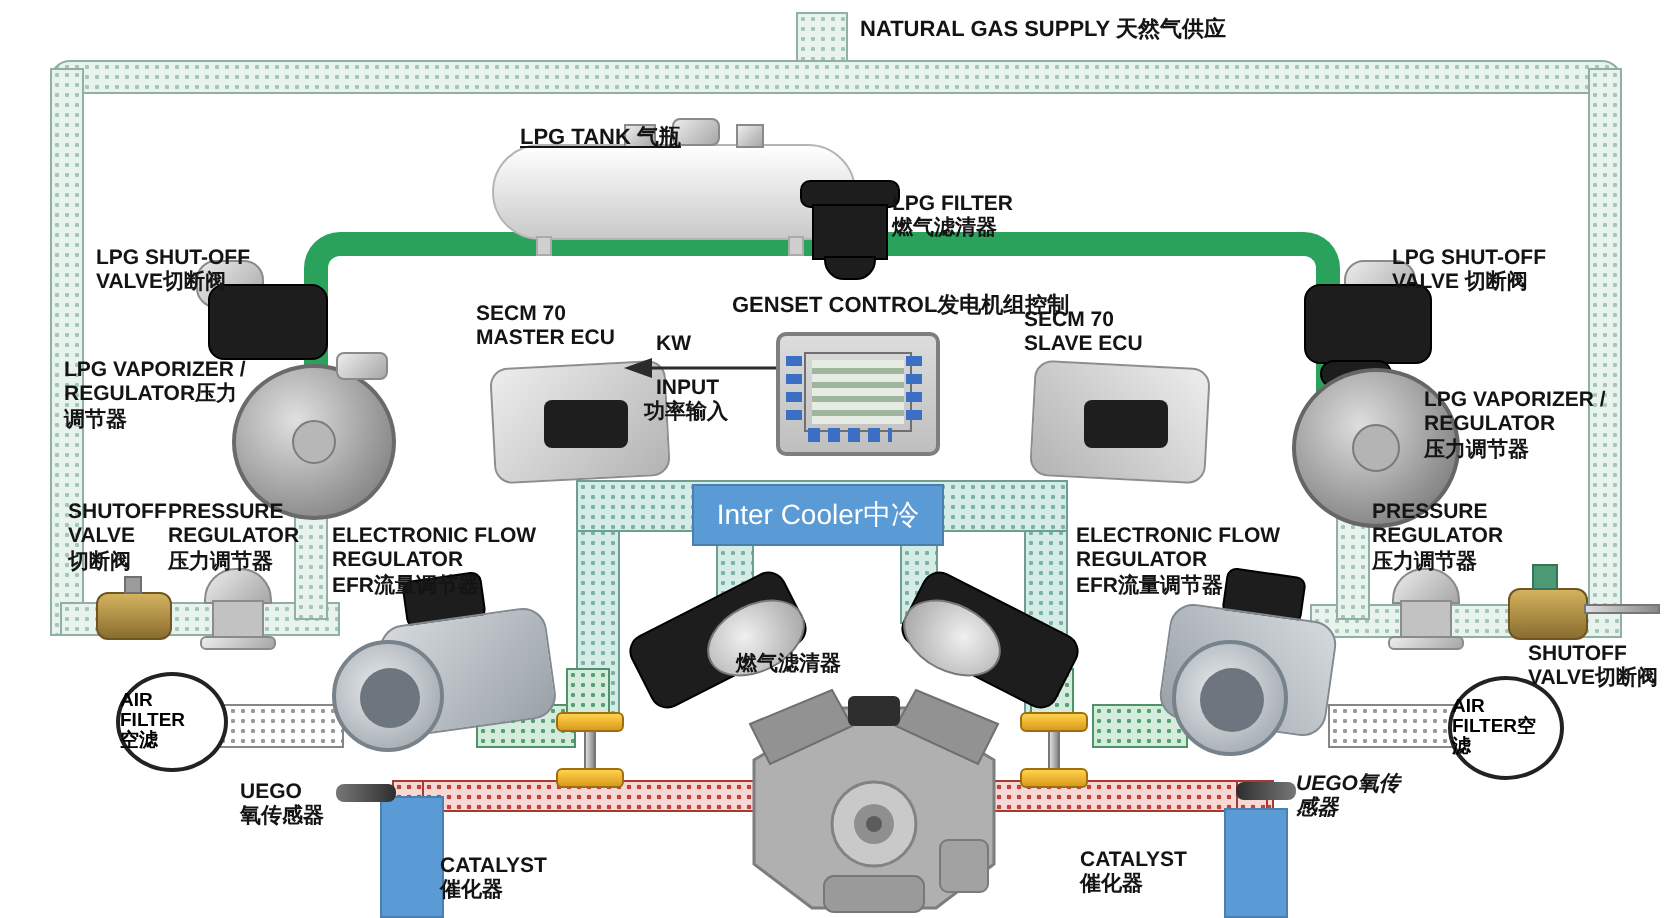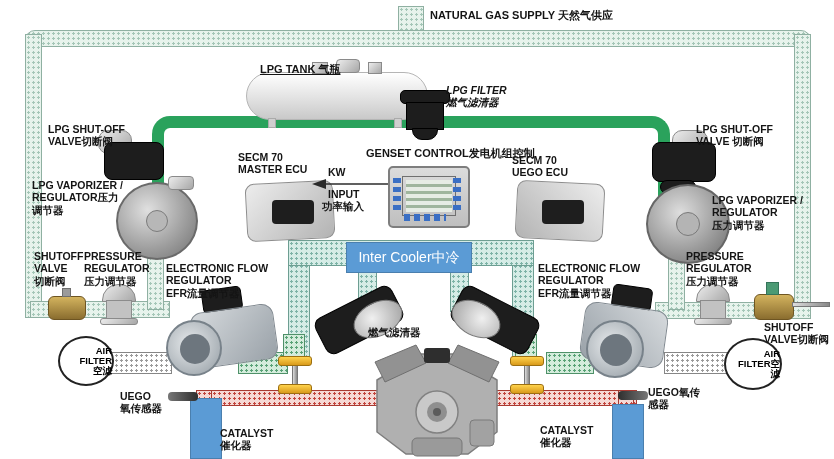--- a/index.html
+++ b/index.html
@@ -22,21 +22,21 @@
             border-bottom:none;border-radius:18px 18px 0 0;box-sizing:border-box;}
   
   .label{position:absolute;z-index:7;font-weight:bold;font-size:10.5px;line-height:1.18;
          color:#141414;text-align:left;white-space:nowrap;}
   .label.left{text-align:left;}
   .lbl-big{font-size:11px;}
   
   .dev{position:absolute;z-index:3;box-sizing:border-box;}
   .blue-box{background:var(--ic-blue,#5b9bd5);border:1px solid #48false7fae;border:1px solid #4a7fae;text-align:center;}
   .oval{border:2px solid #222;border-radius:50%;background:#fff;z-index:4;
-        display:flex;flex-direction:column;align-items:flex-end;justify-content:center;
+        display:flex;flex-direction:column;align-items:flex-start;justify-content:center;
         font-weight:bold;font-size:9.5px;line-height:1.05;text-align:center;}
   .silver{background:linear-gradient(135deg,#ececec,#a7a7a7);border:1px solid #8a8a8a;}
   .dark{background:#1d1d1d;border:1px solid #000;}
   .circle{border-radius:50%;}
   .flange{position:absolute;z-index:3;background:linear-gradient(#ffd34d,#d99a1b);border:1px solid #9c6f10;border-radius:3px;}
   .rod{position:absolute;z-index:2;background:linear-gradient(90deg,#ddd,#888);border:1px solid #777;}
   .gc-screen{position:absolute;background:#e6ece4;border:1px solid #6f6f6f;
              background-image:repeating-linear-gradient(#9fb59d 0 3px,transparent 3px 7px);background-clip:content-box;padding:3px;}
   .gc-btncol{position:absolute;width:8px;background:repeating-linear-gradient(to bottom,#3a6fc4 0 5px,transparent 5px 9px);}
   .gc-btnrow{position:absolute;height:7px;background:repeating-linear-gradient(to right,#3a6fc4 0 6px,transparent 6px 10px);}
@@ -197,42 +197,42 @@
 
   <div class="dev blue-box" style="left:190px;top:398px;width:32px;height:61px;z-index:2;"></div>
   <div class="dev blue-box" style="left:612px;top:404px;width:32px;height:55px;z-index:2;"></div>
 
   <div class="label left lbl-big" style="left:430px;top:9px;">
     <div>NATURAL GAS SUPPLY 天然气供应</div>
   </div>
   <div class="label left lbl-big" style="left:260px;top:63px;text-decoration:underline;">
     <div>LPG TANK 气瓶</div>
   </div>
-  <div class="label left" style="left:446px;top:84px;font-style:italic;">
+  <div class="label left" style="left:446px;top:96px;">
     <div>LPG FILTER</div>
     <div>燃气滤清器</div>
   </div>
   <div class="label" style="left:48px;top:123px;width:110px;">
     <div>LPG SHUT-OFF</div>
     <div>VALVE切断阀</div>
   </div>
   <div class="label" style="left:696px;top:123px;width:106px;">
     <div>LPG SHUT-OFF</div>
     <div>VALVE 切断阀</div>
   </div>
   <div class="label" style="left:238px;top:151px;width:104px;">
     <div>SECM 70</div>
     <div>MASTER ECU</div>
   </div>
   <div class="label lbl-big" style="left:366px;top:147px;width:228px;">
     <div>GENSET CONTROL发电机组控制</div>
   </div>
   <div class="label" style="left:512px;top:154px;width:104px;">
     <div>SECM 70</div>
-    <div>UEGO ECU</div>
+    <div>SLAVE ECU</div>
   </div>
   <div class="label" style="left:328px;top:166px;width:48px;">
     <div>KW</div>
   </div>
   <div class="label" style="left:328px;top:188px;width:48px;">
     <div>INPUT</div>
   </div>
   <div class="label" style="left:322px;top:200px;width:60px;">
     <div>功率输入</div>
   </div>
@@ -275,21 +275,21 @@
     <div>SHUTOFF</div>
     <div>VALVE切断阀</div>
   </div>
   <div class="label" style="left:368px;top:326px;width:135px;">
     <div>燃气滤清器</div>
   </div>
   <div class="label" style="left:120px;top:390px;width:70px;">
     <div>UEGO</div>
     <div>氧传感器</div>
   </div>
-  <div class="label" style="left:648px;top:386px;width:86px;">
+  <div class="label" style="left:648px;top:386px;width:86px;font-style:italic;">
     <div>UEGO氧传</div>
     <div>感器</div>
   </div>
   <div class="label" style="left:220px;top:427px;width:72px;">
     <div>CATALYST</div>
     <div>催化器</div>
   </div>
   <div class="label" style="left:540px;top:424px;width:72px;">
     <div>CATALYST</div>
     <div>催化器</div>

